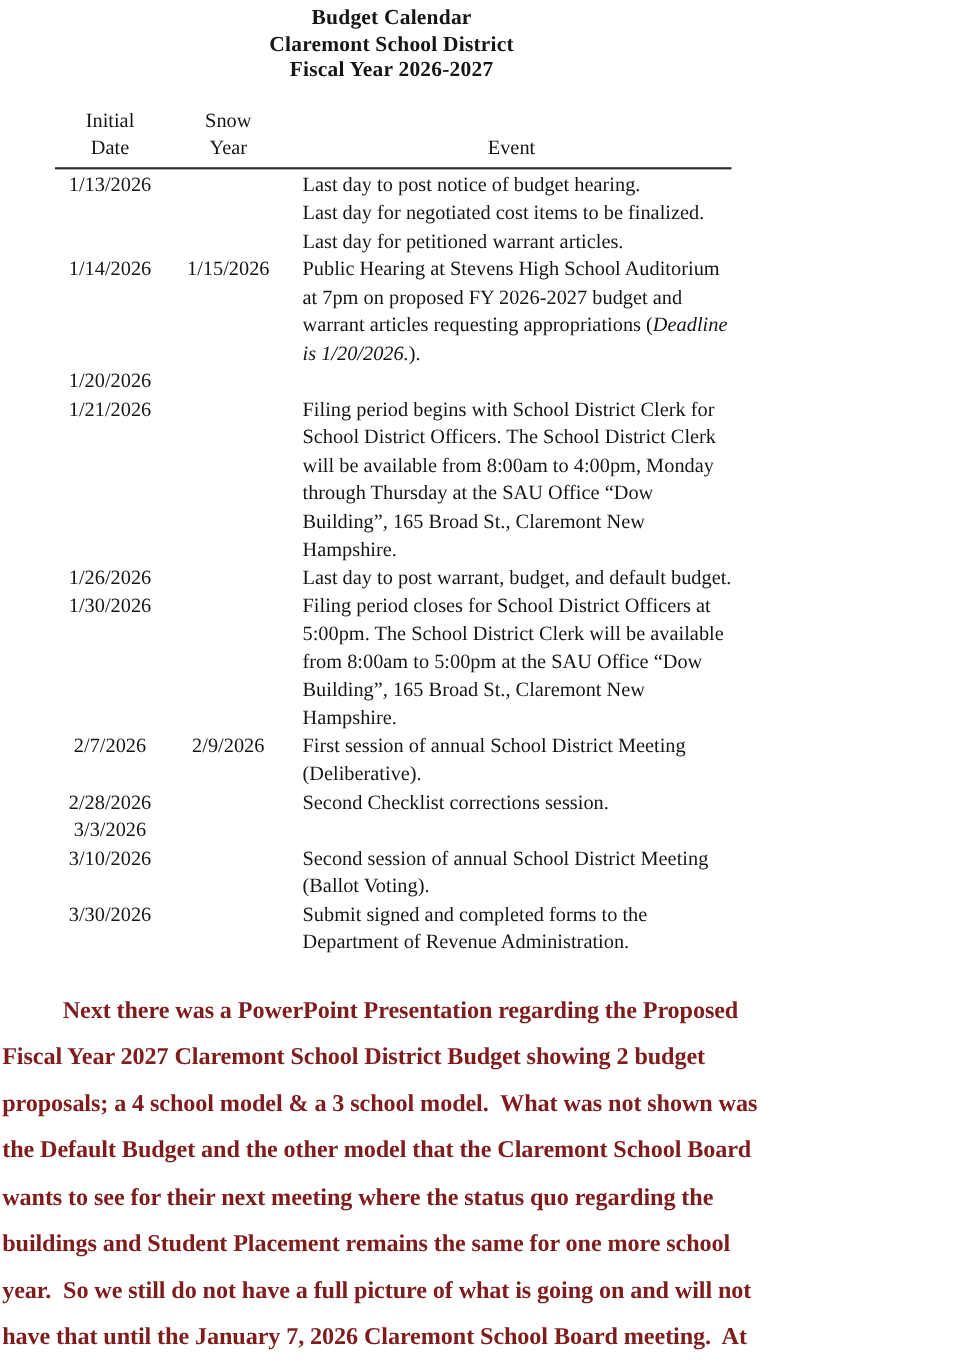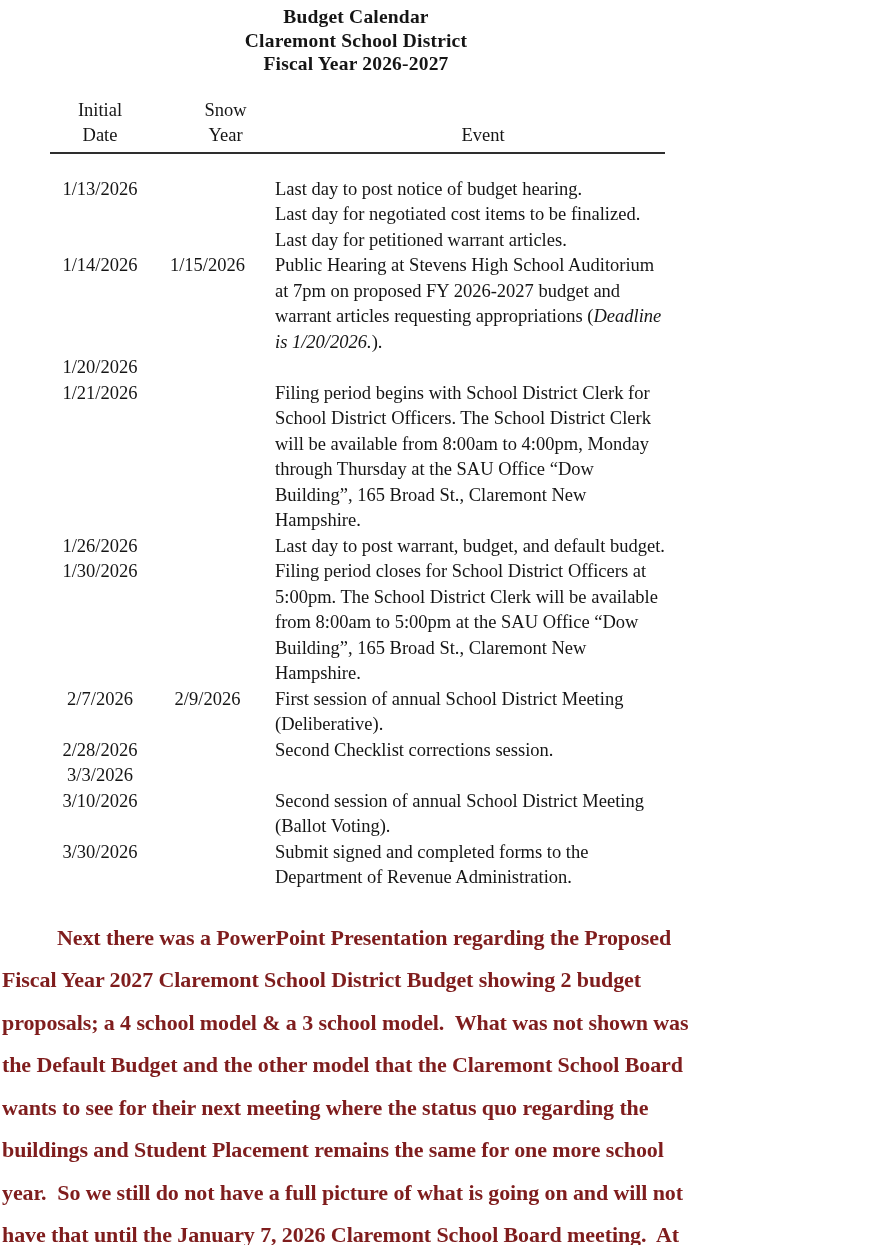--- a/index.html
+++ b/index.html
@@ -30,29 +30,27 @@
     margin: 22px 47px 0 50px; 
     font-size: 18.5px;
     line-height: 25.5px;
   }
   .thead {
     display: grid;
     grid-template-columns: 100px 115px 1fr;
     align-items: end;
     border-bottom: 2.5px solid #2e2e2e;
     padding-bottom: 3px;
-    gap: 18px;
   }
   .thead .hc {
     text-align: center;
     white-space: pre-line;
   }
   .tbody {
     padding-top: 3px;
-    margin-top: 20px;
   }
   .trow {
     display: grid;
     grid-template-columns: 100px 115px 1fr;
     align-items: start;
   }
   .trow .date {
     text-align: center;
     white-space: nowrap;
   }

